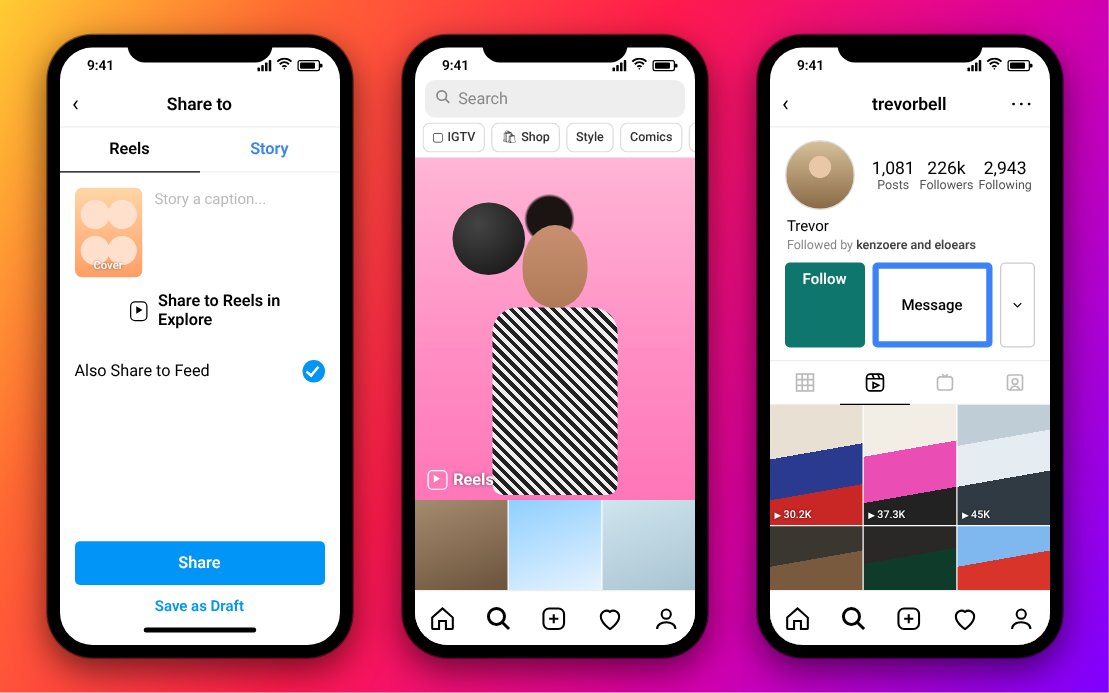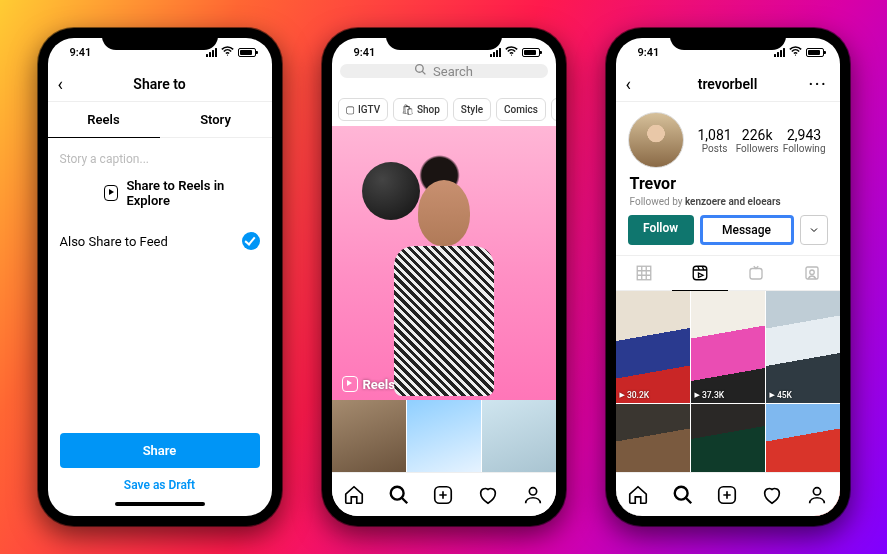--- a/index.html
+++ b/index.html
@@ -76,21 +76,21 @@
   .app-header .title { font-size: 14px; font-weight: 600; }
   .app-header .back {
     position:absolute; left:10px; font-size:18px; line-height:1;
   }
   .app-header .more {
     position:absolute; right:12px; font-size:14px; letter-spacing:2px; font-weight:700;
   }
 
   
   .tabs { display:flex; border-bottom:1px solid #eee; flex-shrink:0; }
-  .tab { flex:1; text-align:center; font-size:13px; font-weight:600; padding:10px 0; color:#000000; position:relative; }
+  .tab { flex:1; text-align:center; font-size:13px; font-weight:600; padding:10px 0; color:#3b82f6; position:relative; }
   .tab.active { color:#000; }
   .tab.active::after { content:""; position:absolute; left:0; right:0; bottom:-1px; height:1px; background:#000; }
 
   
   .compose { display:flex; padding:12px; gap:10px; }
   .cover {
     width:54px; height:72px; border-radius:6px;
     background:
       radial-gradient(circle at 30% 30%, #ffe0cc 18%, transparent 19%),
       radial-gradient(circle at 70% 30%, #ffe0cc 18%, transparent 19%),
@@ -111,21 +111,21 @@
   .feed-row { display:flex; align-items:center; justify-content:space-between; padding:12px 12px 0; font-size:13px; }
   .check { width:18px; height:18px; border-radius:50%; background:#0095f6; position:relative; }
   .check::after { content:""; position:absolute; left:5px; top:3px; width:4px; height:8px; border:2px solid #fff; border-top:none; border-left:none; transform:rotate(40deg); }
   .bottom-fixed { margin-top:auto; padding:12px 12px 6px; }
   .share-btn { background:#0095f6; color:#fff; font-weight:600; font-size:13px; text-align:center; padding:10px; border-radius:4px; }
   .draft { text-align:center; color:#0095f6; font-size:12px; font-weight:600; padding:10px 0 6px; }
   .home-ind { width:90px; height:4px; background:#000; border-radius:3px; margin:4px auto 4px; }
 
   
   .p2 .status-bar { position:absolute; top:0; left:0; right:0; z-index:5; }
-  .search-wrap { position:absolute; top:26px; left:8px; right:8px; height:14px; background:#eee; border-radius:8px; display:flex; align-items:center; padding:0 8px; gap:6px; z-index:5;justify-content:center;}
+  .search-wrap { position:absolute; top:26px; left:8px; right:8px; height:30px; background:#eee; border-radius:8px; display:flex; align-items:center; padding:0 8px; gap:6px; z-index:5;}
   .search-wrap .mag { font-size:13px; color:#888; }
   .search-wrap .ph { font-size:13px; color:#888; }
   .chips { position:absolute; top:60px; left:6px; right:0; display:flex; gap:5px; z-index:5; overflow:hidden; }
   .chip { background:#fff; border:1px solid #ddd; border-radius:6px; font-size:10px; font-weight:500; padding:5px 7px; display:flex; align-items:center; gap:3px; white-space:nowrap; color:#333;}
   .chip .ci { font-size:10px; }
   .explore-body { position:absolute; top:88px; left:0; right:0; bottom:44px; display:flex; flex-direction:column; }
   .hero {
     flex:1;
     background:
       radial-gradient(circle at 48% 34%, #3a2a22 9%, transparent 10%),
@@ -159,26 +159,26 @@
     width:56px; height:56px; border-radius:50%;
     background:
       radial-gradient(circle at 50% 38%, #e9c8a8 20%, transparent 21%),
       linear-gradient(180deg,#d6c09a,#8a6a46);
     border:1px solid #ddd;
   }
   .stats { flex:1; display:flex; justify-content:space-around; text-align:center; }
   .stat .n { font-size:14px; font-weight:400; }
   .stat .l { font-size:10px; color:#555; }
   .bio { padding:0 14px 8px; }
-  .bio .name { font-size:16px; font-weight:700; }
+  .bio .name { font-size:12px; font-weight:400; }
   .bio .fb { font-size:10px; color:#888; margin-top:3px; }
   .bio .fb b { color:#444; font-weight:600; }
   .actions { display:flex; gap:6px; padding:0 12px 10px; }
   .follow-btn { background:#0f766e; color:#fff; font-weight:600; font-size:12px; border-radius:4px; padding:6px 0; text-align:center; flex:1.2; }
-  .msg-btn { border:3px solid #3b82f6; border-radius:4px; font-size:12px; font-weight:500; padding:5px 0; text-align:center; flex:1.6; }
+  .msg-btn { border:5px solid #3b82f6; border-radius:4px; font-size:12px; font-weight:500; padding:22px 0; text-align:center; flex:1.6; }
   .more-btn { border:1px solid #ccc; border-radius:4px; width:28px; display:flex; align-items:center; justify-content:center; }
   .ptabs { display:flex; border-top:1px solid #eee; border-bottom:1px solid #eee; }
   .ptab { flex:1; display:flex; justify-content:center; padding:8px 0; }
   .ptab svg{ width:18px; height:18px; stroke:#bbb; }
   .ptab.active svg { stroke:#000; }
   .ptab.active { border-bottom:1.5px solid #000; margin-bottom:-1px; }
   .pgrid { flex:1; display:grid; grid-template-columns:repeat(3,1fr); grid-auto-rows:1fr; gap:1px; background:#fff; overflow:hidden; }
   .cell { background:#888; position:relative; }
   .cell .ov { position:absolute; left:4px; bottom:3px; color:#fff; font-size:8.5px; font-weight:500; display:flex; align-items:center; gap:2px; text-shadow:0 0 2px rgba(0,0,0,.7);}
   .cell .ov::before{ content:"▶"; font-size:7px; }
@@ -218,20 +218,23 @@
       <span class="back">‹</span>
       <span class="title">Share to</span>
     </div>
 
     <div class="tabs">
       <div class="tab active">Reels</div>
       <div class="tab">Story</div>
     </div>
 
     <div class="compose">
+      <div class="cover">
+          <span>Cover</span>
+        </div>
       <div class="caption">Story a caption...</div>
     </div>
 
     <div class="section">
       <div class="section-row">
         <span class="reels-icon-sm"></span>
         <span>Share to Reels in Explore</span>
       </div>
     </div>
 

